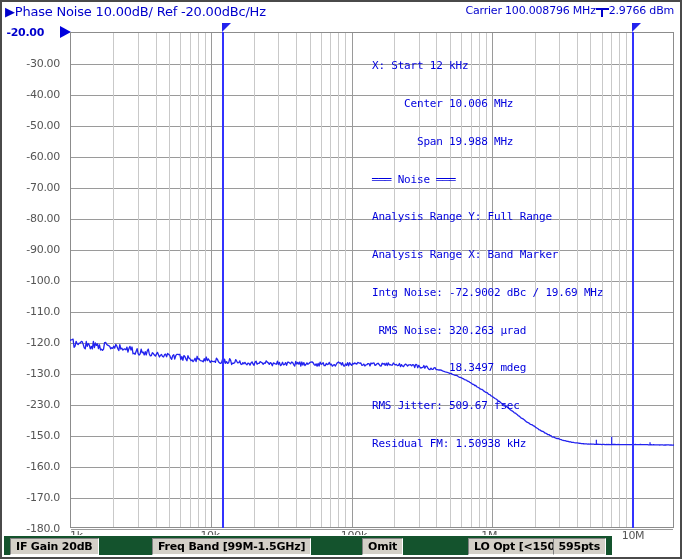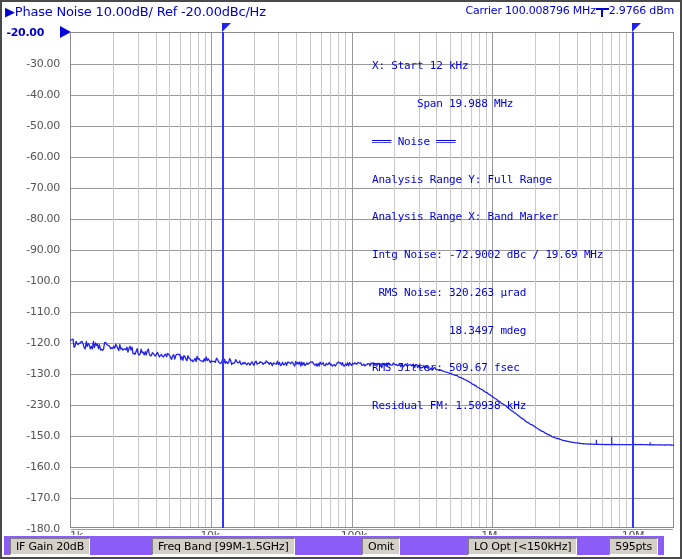--- a/index.html
+++ b/index.html
@@ -53,23 +53,23 @@
 
   
   .readout{position:absolute;left:370px;top:33px;width:300px;
            font-family:"DejaVu Sans Mono","Liberation Mono",monospace;
            font-size:11px;line-height:12.6px;color:#0000dd;white-space:pre;
            letter-spacing:-0.2px;}
   .readout .ln{display:block;height:12.6px;}
   .noise-hdr{display:block;height:12.6px;}
 
   
-  .statusbar{position:absolute;left:2px;bottom:2px;width:660px;height:20px;
-             background:#8b5cf6;border-top:1px solid #ffffff;
-             box-sizing:border-box;}
+  .statusbar{position:absolute;left:2px;bottom:2px;width:608px;height:20px;
+             background:#14532d;border-top:1px solid #ffffff;
+             box-sizing:border-box;font-weight:bold;}
   .stat{position:absolute;top:2px;height:15px;line-height:15px;
         font-size:11px;color:#000000;background:#d4d0c8;
         border:1px solid #808080;border-right-color:#ffffff;border-bottom-color:#ffffff;
         padding:0 5px;white-space:nowrap;letter-spacing:-0.2px;}
 </style>
 </head>
 <body>
 
 <div id="app">
 
@@ -183,20 +183,21 @@
   <div class="xlabels" id="xlabels">
       <div class="xlab" style="left: 0px;">1k</div>
       <div class="xlab" style="left: 130.431px;">10k</div>
       <div class="xlab" style="left: 270.863px;">100k</div>
       <div class="xlab" style="left: 411.294px;">1M</div>
       <div class="xlab" style="left: 551.726px;">10M</div>
     </div>
 
   <div class="readout">
     <span class="ln">X: Start 12 kHz</span>
+    <span class="ln">     Center 10.006 MHz</span>
     <span class="ln">       Span 19.988 MHz</span>
     <span class="noise-hdr">═══ Noise ═══</span>
     <span class="ln">Analysis Range Y: Full Range</span>
     <span class="ln">Analysis Range X: Band Marker</span>
     <span class="ln">Intg Noise: -72.9002 dBc / 19.69 MHz</span>
     <span class="ln"> RMS Noise: 320.263 µrad</span>
     <span class="ln">            18.3497 mdeg</span>
     <span class="ln">RMS Jitter: 509.67 fsec</span>
     <span class="ln">Residual FM: 1.50938 kHz</span>
   </div>

